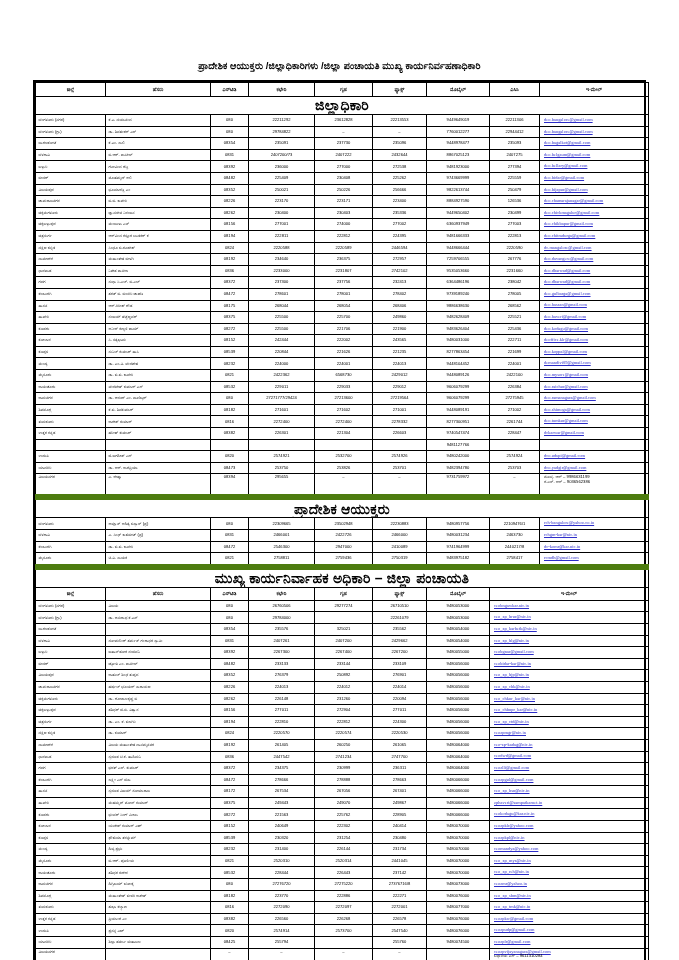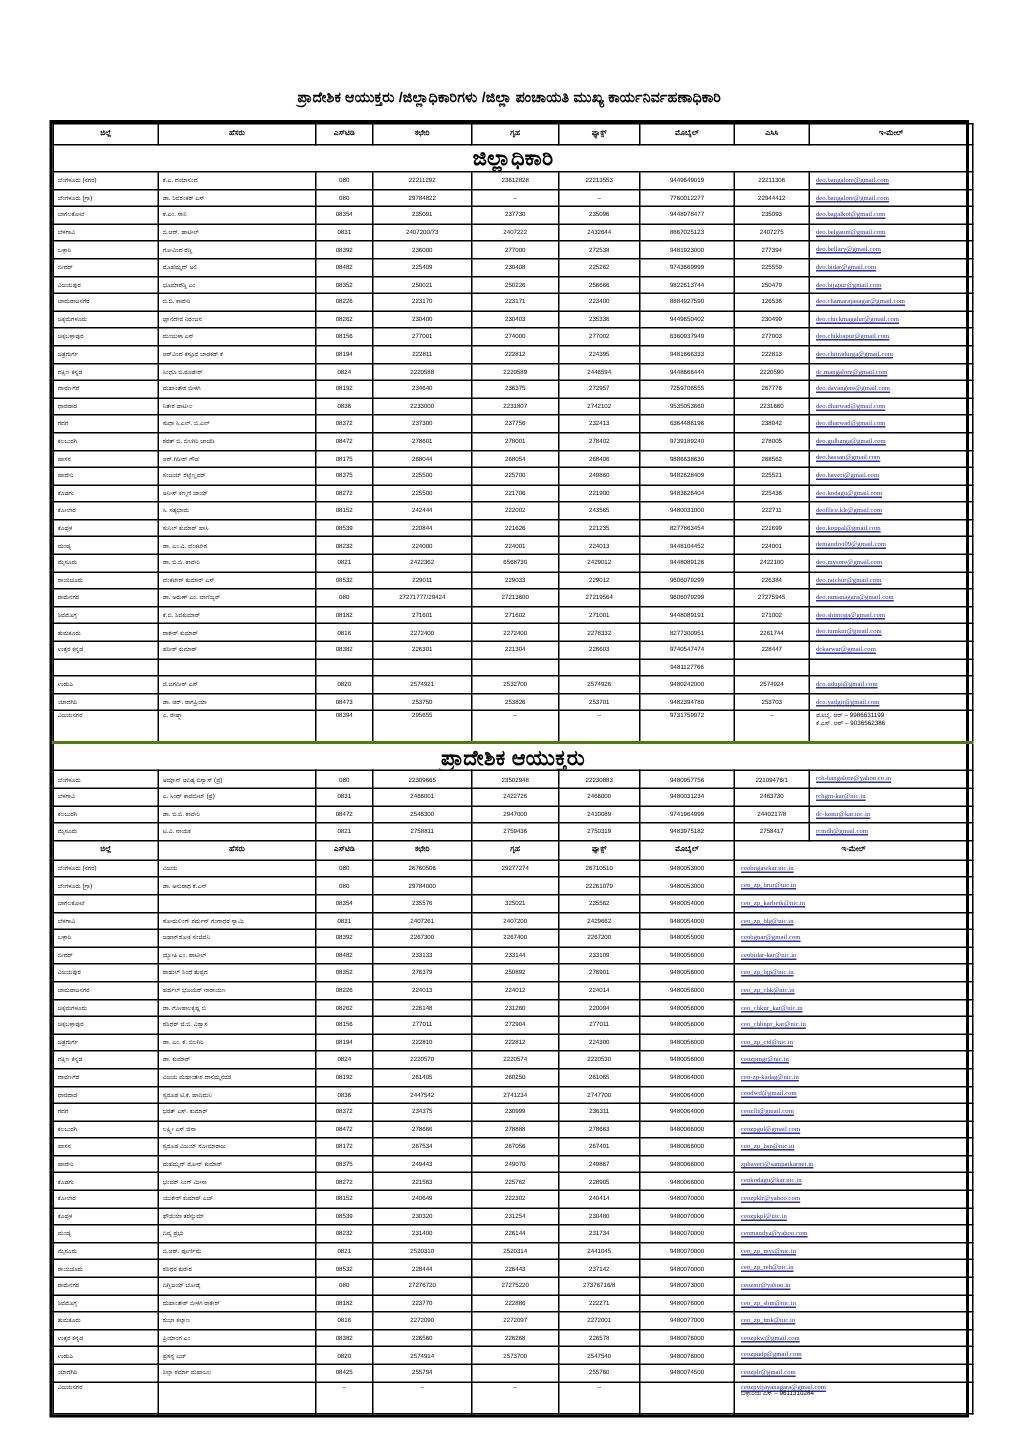--- a/index.html
+++ b/index.html
@@ -36,21 +36,21 @@
   }
   thead th{
     font-weight:bold;font-size:5px;text-align:center;
     height:13px;border-bottom:1.6px solid #000;border-top:1.4px solid #000;
   }
   .band td{
     text-align:center;font-weight:bold;font-size:14px;
     height:17px;border-top:1.6px solid #000;border-bottom:1.6px solid #000;
     letter-spacing:.2px;
   }
-  .band-thick td{border-top:2px solid #4d7c0f;}
+  .band-thick td{border-top:6px solid #4d7c0f;}
   tbody td{height:10.6px;}
   .c-dist{text-align:left;padding-left:2.5px;}
   .c-name{text-align:left;padding-left:2.5px;}
   .c-num{text-align:center;}
   .c-mail{text-align:left;padding-left:4px;}
   .mail{
     color:#2c2cc8;text-decoration:underline;font-size:4.4px;
     font-family:"Liberation Serif","DejaVu Serif",serif;
     letter-spacing:.05px;
   }
@@ -502,20 +502,23 @@
             <td class="c-dist">ಮೈಸೂರು</td>
             <td class="c-name">ಟಿ.ವಿ. ನಾಯಕ</td>
             <td class="c-num">0821</td>
             <td class="c-num">2758811</td>
             <td class="c-num">2759436</td>
             <td class="c-num">2750319</td>
             <td class="c-num">9483975182</td>
             <td class="c-num">2758417</td>
             <td class="c-mail"><span class="mail">rcmdh@gmail.com</span></td>
           </tr>
+          <tr class="band band-thick">
+            <td colspan="9">ಮುಖ್ಯ ಕಾರ್ಯನಿರ್ವಾಹಕ ಅಧಿಕಾರಿ – ಜಿಲ್ಲಾ ಪಂಚಾಯತಿ</td>
+          </tr>
           <tr>
             <td style="font-weight: bold; font-size: 5px; text-align: center; height: 12px; border-top: 1.4px solid rgb(0, 0, 0); border-bottom: 1.4px solid rgb(0, 0, 0);">ಜಿಲ್ಲೆ</td>
             <td style="font-weight: bold; font-size: 5px; text-align: center; height: 12px; border-top: 1.4px solid rgb(0, 0, 0); border-bottom: 1.4px solid rgb(0, 0, 0);">ಹೆಸರು</td>
             <td style="font-weight: bold; font-size: 5px; text-align: center; height: 12px; border-top: 1.4px solid rgb(0, 0, 0); border-bottom: 1.4px solid rgb(0, 0, 0);">ಎಸ್‌ಟಿಡಿ</td>
             <td style="font-weight: bold; font-size: 5px; text-align: center; height: 12px; border-top: 1.4px solid rgb(0, 0, 0); border-bottom: 1.4px solid rgb(0, 0, 0);">ಕಛೇರಿ</td>
             <td style="font-weight: bold; font-size: 5px; text-align: center; height: 12px; border-top: 1.4px solid rgb(0, 0, 0); border-bottom: 1.4px solid rgb(0, 0, 0);">ಗೃಹ</td>
             <td style="font-weight: bold; font-size: 5px; text-align: center; height: 12px; border-top: 1.4px solid rgb(0, 0, 0); border-bottom: 1.4px solid rgb(0, 0, 0);">ಫ್ಯಾಕ್ಸ್</td>
             <td style="font-weight: bold; font-size: 5px; text-align: center; height: 12px; border-top: 1.4px solid rgb(0, 0, 0); border-bottom: 1.4px solid rgb(0, 0, 0);">ಮೊಬೈಲ್</td>
             <td colspan="2" style="font-weight: bold; font-size: 5px; text-align: center; height: 12px; border-top: 1.4px solid rgb(0, 0, 0); border-bottom: 1.4px solid rgb(0, 0, 0);">ಇ-ಮೇಲ್</td>
           </tr>

